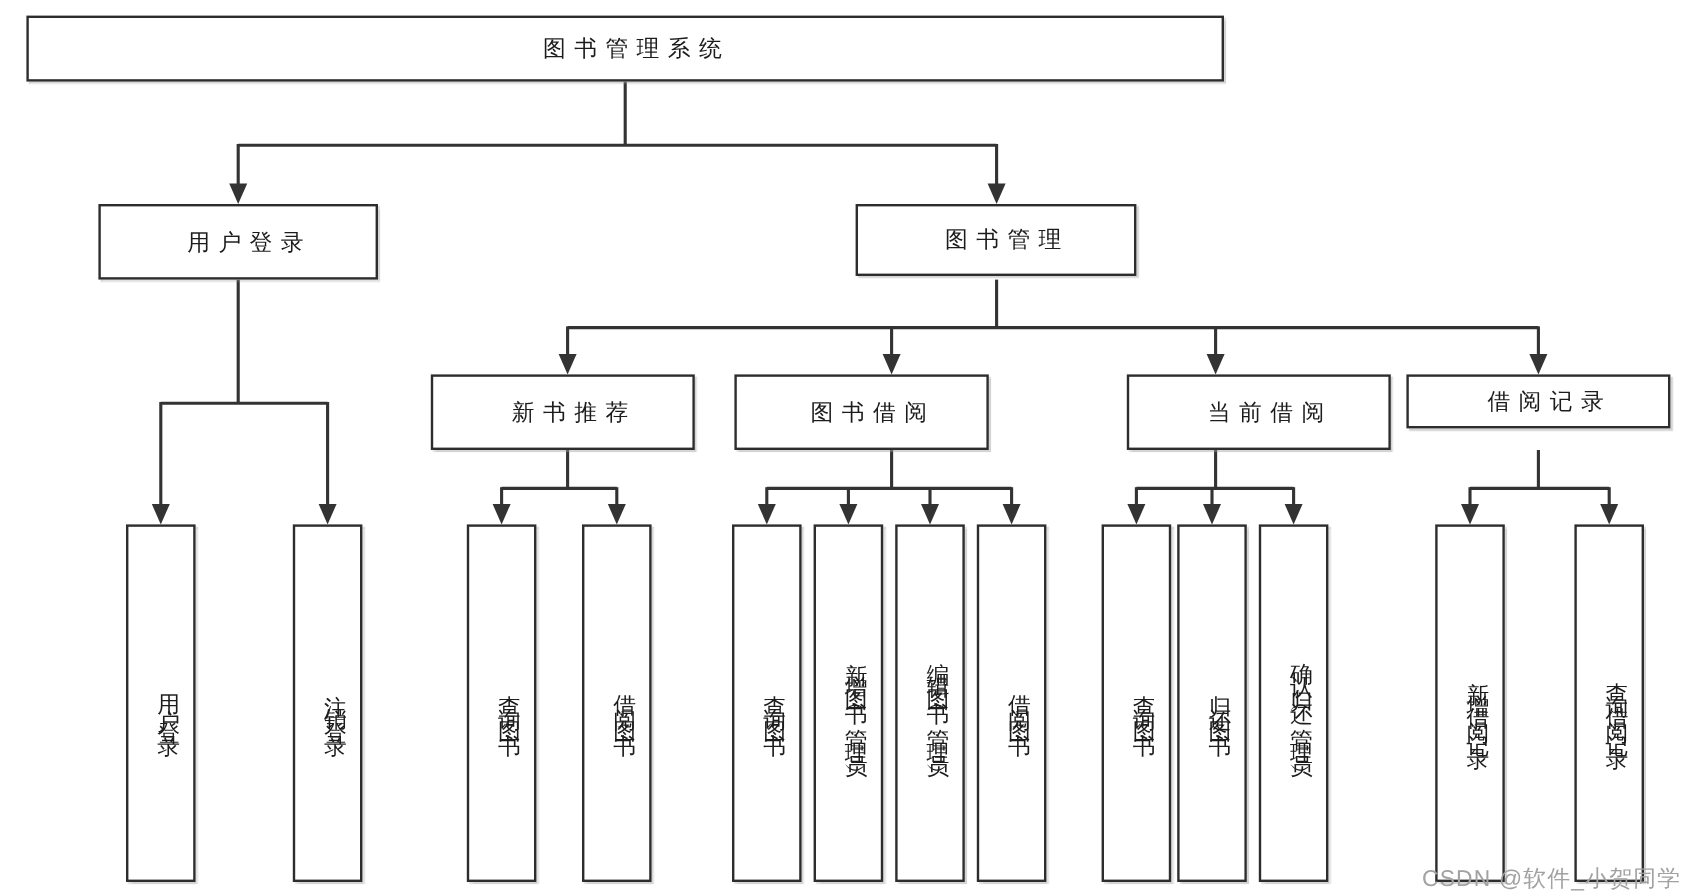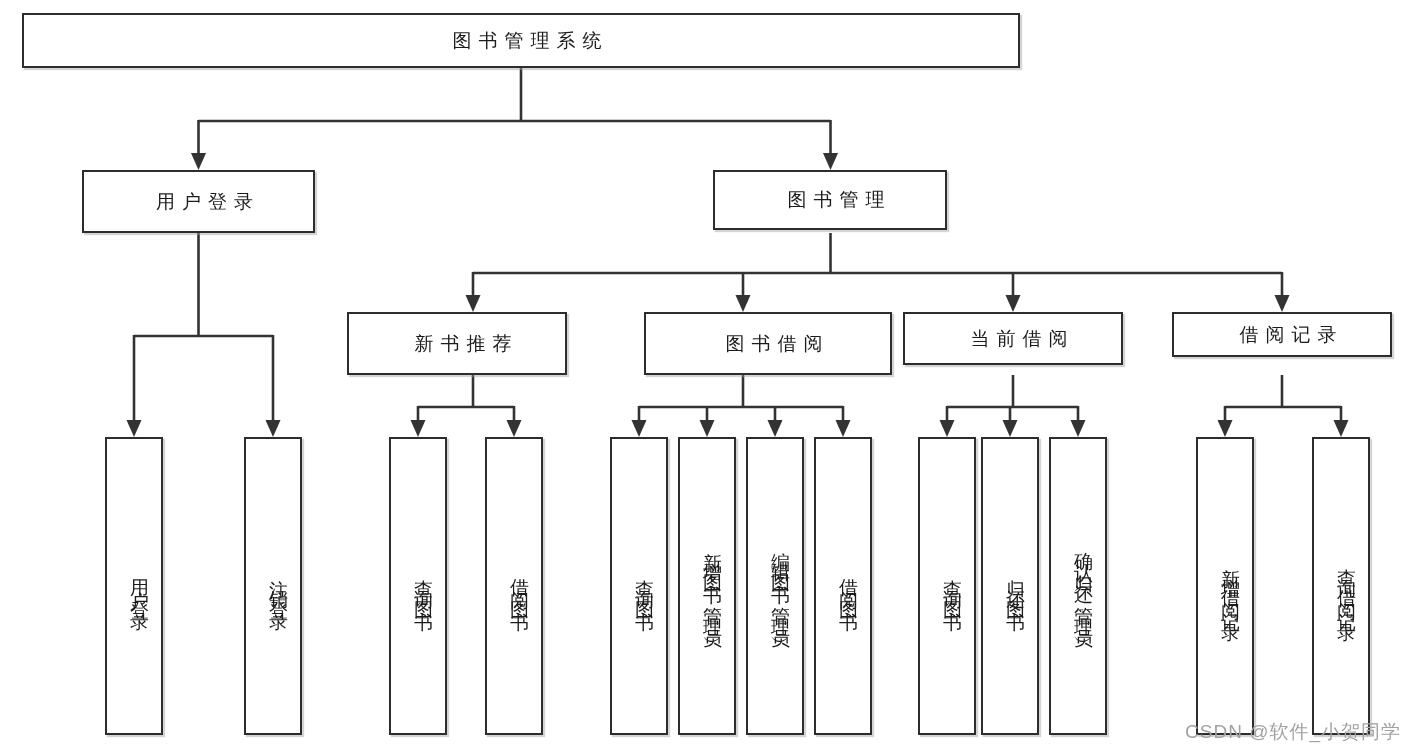--- a/index.html
+++ b/index.html
@@ -110,27 +110,27 @@
     <span>图书管理系统</span>
   </div>
 
   <div class="node h" style="left:82px;top:170px;width:233px;height:63px">
     <span>用户登录</span>
   </div>
   <div class="node h" style="left:713px;top:170px;width:234px;height:60px">
     <span>图书管理</span>
   </div>
 
-  <div class="node h" style="left:347px;top:312px;width:220px;height:63px">
+  <div class="node h" style="left:359px;top:312px;width:220px;height:63px">
     <span>新书推荐</span>
   </div>
-  <div class="node h" style="left:644px;top:312px;width:248px;height:63px">
+  <div class="node h" style="left:612px;top:312px;width:212px;height:63px">
     <span>图书借阅</span>
   </div>
-  <div class="node h" style="left:903px;top:312px;width:220px;height:53px">
+  <div class="node h" style="left:939px;top:312px;width:220px;height:63px">
     <span>当前借阅</span>
   </div>
   <div class="node h" style="left:1172px;top:312px;width:220px;height:45px">
     <span>借阅记录</span>
   </div>
 
   <div class="node v" style="left:105px;top:437px;width:58px;height:298px">
     <span>用户登录</span>
   </div>
   <div class="node v" style="left:244px;top:437px;width:58px;height:298px">

